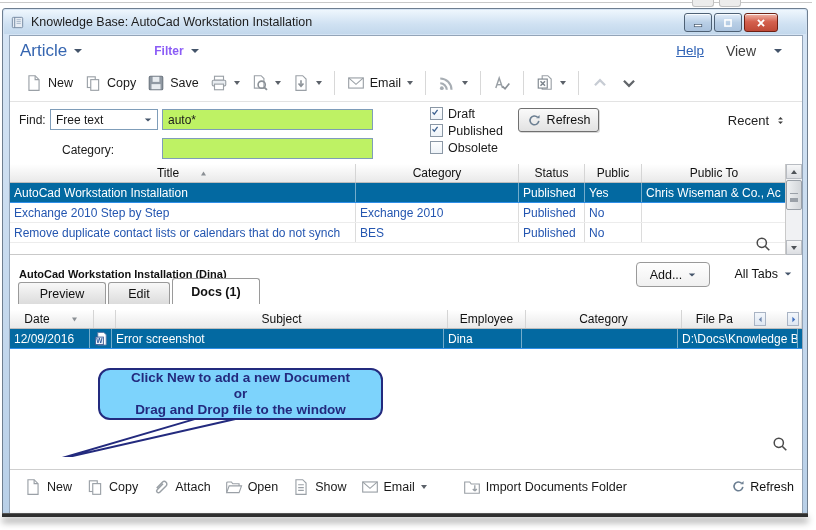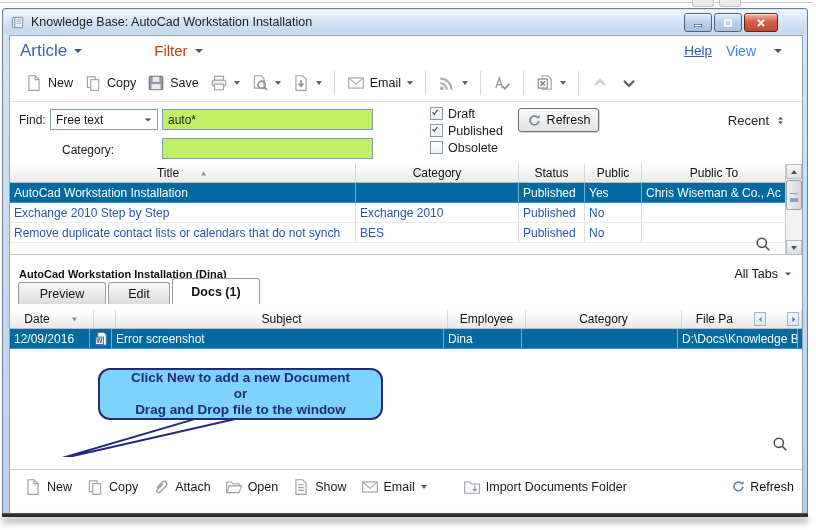--- a/index.html
+++ b/index.html
@@ -26,24 +26,24 @@
     background:linear-gradient(#e3eefa,#b9cfe6 50%,#a9c2dd); display:flex; align-items:center; justify-content:center;
     box-shadow:inset 0 1px 0 rgba(255,255,255,.8); }
   .win-btn.close { width:34px; background:linear-gradient(#f0b4a8,#d4614f 45%,#bf4937); border-color:#6d2014; }
 
   
   .content { position:absolute; left:6px; top:26px; width:794px; height:481px; background:#fff; border:1px solid #93a4b8; }
 
   
   .menubar { position:absolute; left:0; top:0; width:100%; height:29px; display:flex; align-items:center; background:#fff; }
   .menu-article { font-size:17px; color:#3565b0; margin-left:10px; display:flex; align-items:center; gap:7px; }
-  .menu-filter  { font-size:15px; color:#c2410c; margin-left:72px; display:flex; align-items:center; gap:7px; }
+  .menu-filter  { font-size:12px; color:#8b5cf6; margin-left:72px; display:flex; align-items:center; gap:7px;font-weight:bold; }
   .menubar .spacer { flex:1; }
-  .menu-help { font-size:13.5px; color:#2f62b5; text-decoration:underline; margin-right:14px; }
-  .menu-view { font-size:14px; color:#3b82f6; margin-right:20px; display:flex; align-items:center; }
+  .menu-help { font-size:13.5px; color:#2f62b5; text-decoration:underline; margin-right:22px; }
+  .menu-view { font-size:14px; color:#404040; margin-right:20px; display:flex; align-items:center; }
   .menu-view .caret { margin-left:18px; }
   .caret { width:0; height:0; border-left:4px solid transparent; border-right:4px solid transparent; border-top:4px solid #44546a; display:inline-block; }
 
   
   .toolbar { position:absolute; left:0; top:29px; width:100%; height:37px; display:flex; align-items:center; padding-left:13px; gap:7px; border-bottom:1px solid #e3e3e3; background:#fff; }
   .tb-btn { display:inline-flex; align-items:center; gap:5px; padding:2px 2px; cursor:default; }
   .tb-lbl { font-size:12.5px; color:#1a1a1a; }
   .tb-sep { width:1px; height:24px; background:#d8d8d8; margin:0 3px; }
   .icn { display:inline-flex; }
   .icn svg { width:18px; height:18px; }
@@ -405,20 +405,24 @@
             <span class="grip"></span>
           </div>
         <div class="sc-btn" style="bottom:0;">
             <span class="tri-dn"></span>
           </div>
       </div>
     </div>
 
     <div class="rec-head">
       <span class="rec-title">AutoCad Workstation Installation (Dina)</span>
+      <div class="add-btn">
+        <span>Add...</span>
+        <span class="caret" style="transform:scale(.8);"></span>
+      </div>
       <div class="all-tabs">
         <span>All Tabs</span>
         <span class="caret" style="transform:scale(.8);"></span>
       </div>
     </div>
 
     <div class="tabstrip" id="tabstrip">
         <div class="baseline"></div>
         <div class="tab" style="left:8px;width:88px;">Preview</div>
         <div class="tab" style="left:98px;width:62px;">Edit</div>

